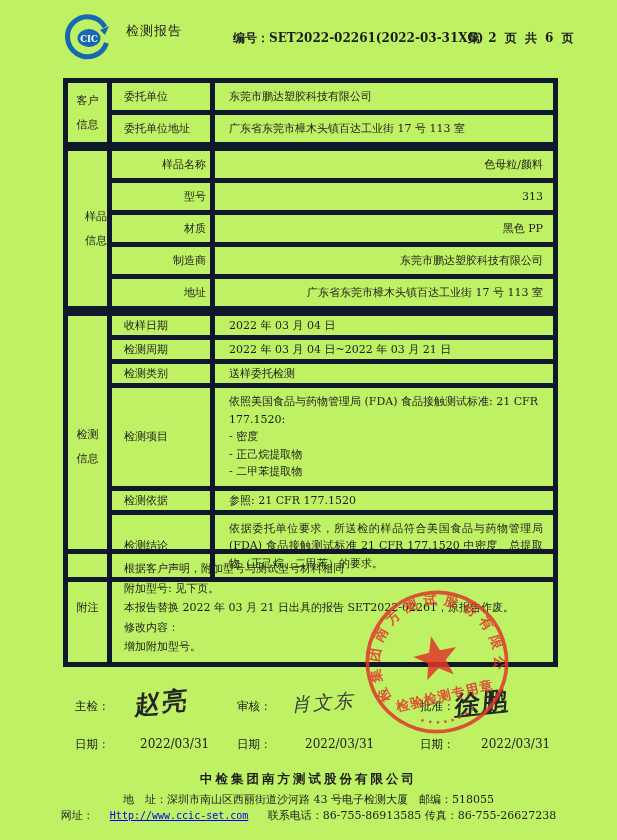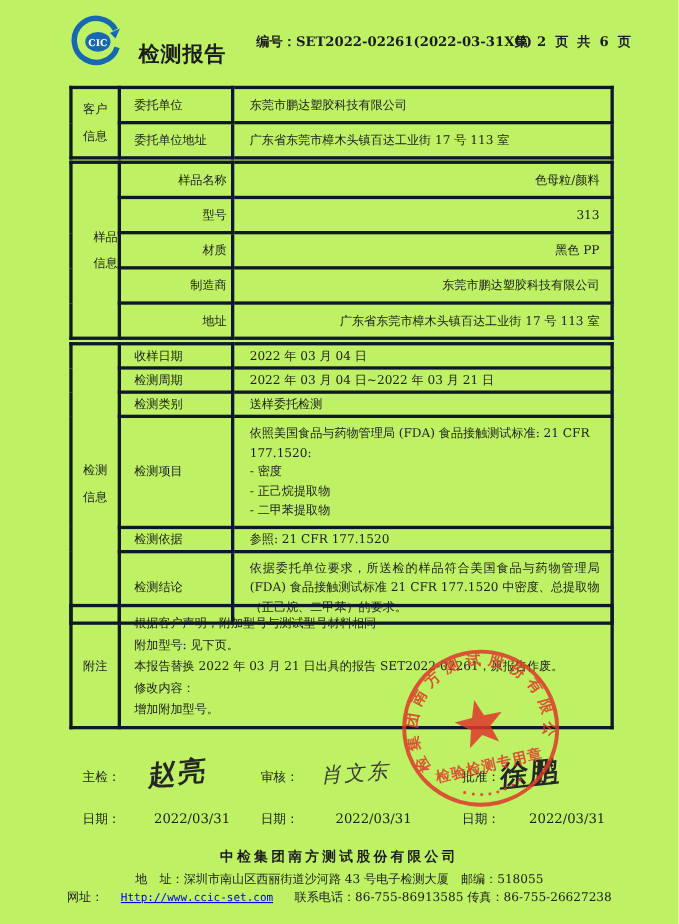--- a/index.html
+++ b/index.html
@@ -6,28 +6,28 @@
   html,body { background:#ffffff; }
   body {
     width:617px; height:840px; position:relative;
     font-family:"DejaVu Serif","Liberation Serif",serif;
     color:#1c1c1c;
   }
   .page { position:relative; width:617px; height:840px; overflow:hidden; background:#bef264; }
 
   
   .logo { position:absolute; left:64px; top:13px; width:48px; height:48px; }
-  .report-title { position:absolute; left:126px; top:36px; font-size:19px; font-weight:bold; letter-spacing:1px; }
+  .report-title { position:absolute; left:126px; top:22px; font-size:13px; font-weight:normal; letter-spacing:1px; }
   .report-no   { position:absolute; left:233px; top:30px; font-size:12px; font-weight:bold; }
   .page-info   { position:absolute; left:468px; top:30px; font-size:12px; font-weight:bold; letter-spacing:2px; }
 
   
   table.sec { position:absolute; left:63px; width:495px; border-collapse:collapse; table-layout:fixed;
               font-size:11px; }
-  table.sec, table.sec td { border:3px solid #0f172a; }
+  table.sec, table.sec td { border:5px solid #0f172a; }
   table.sec { border:1.5px solid #8f8f8f; }
   td.cat { width:44px; text-align:center; white-space:pre-line; line-height:24px; }
   td.lab { width:103px; padding:2px 4px 2px 12px;margin-top:18px; }
   td.val { padding:2px 10px 2px 14px;margin-top:41px; }
   .pre   { white-space:pre-line; }
   .just  { text-align:justify; }
   #tbl-customer { top:78px; }
   #tbl-customer td { height:32px; }
   #tbl-sample { top:146px; }
   #tbl-sample td { height:32px;text-align:right; }

